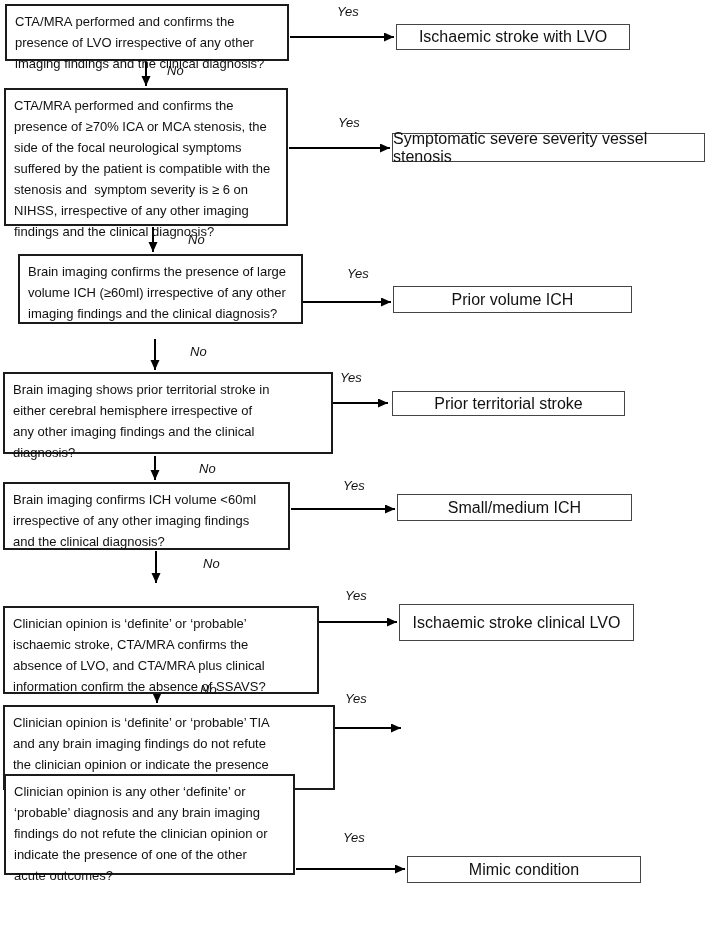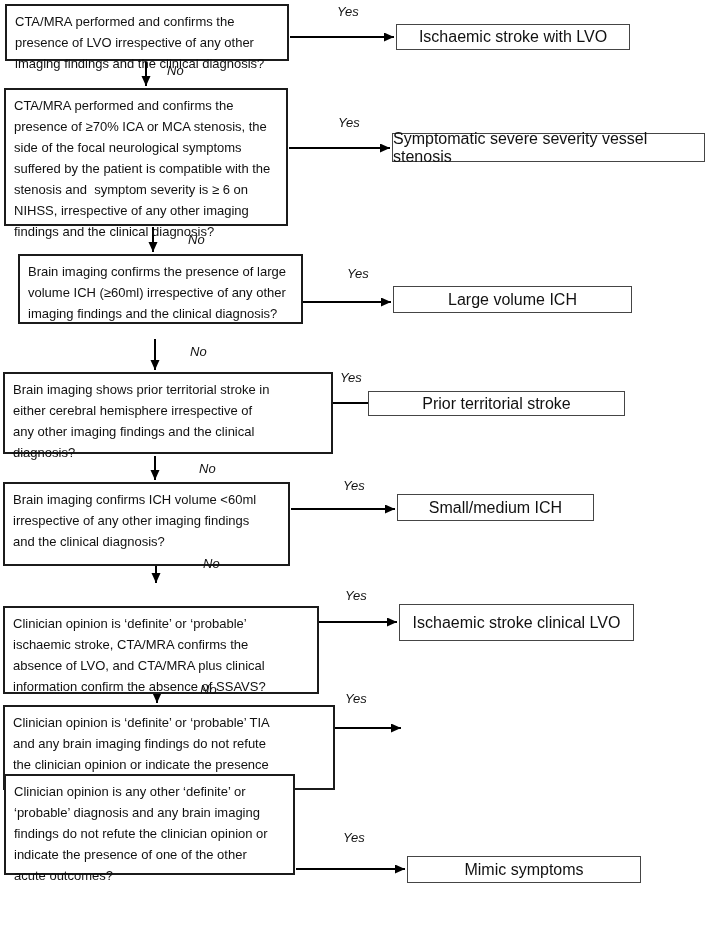--- a/index.html
+++ b/index.html
@@ -105,43 +105,43 @@
   </div>
   <span class="lbl" style="left:188px;top:232px">No</span>
 
   <div class="dbox" style="left:18px;top:254px;width:285px;height:70px">
     <div class="qtext">Brain imaging confirms the presence of large
 volume ICH (≥60ml) irrespective of any other
 imaging findings and the clinical diagnosis?</div>
   </div>
   <span class="lbl" style="left:347px;top:266px">Yes</span>
   <div class="obox" style="left:393px;top:286px;width:239px;height:27px">
-    <span>Large volume ICH</span>
+    <span>Prior volume ICH</span>
   </div>
   <span class="lbl" style="left:190px;top:344px">No</span>
 
   <div class="dbox" style="left:3px;top:372px;width:330px;height:82px">
     <div class="qtext">Brain imaging shows prior territorial stroke in
 either cerebral hemisphere irrespective of
 any other imaging findings and the clinical
 diagnosis?</div>
   </div>
   <span class="lbl" style="left:340px;top:370px">Yes</span>
-  <div class="obox" style="left:368px;top:391px;width:257px;height:25px">
+  <div class="obox" style="left:392px;top:391px;width:233px;height:25px">
     <span>Prior territorial stroke</span>
   </div>
   <span class="lbl" style="left:199px;top:461px">No</span>
 
-  <div class="dbox" style="left:3px;top:482px;width:287px;height:84px">
+  <div class="dbox" style="left:3px;top:482px;width:287px;height:68px">
     <div class="qtext">Brain imaging confirms ICH volume &lt;60ml
 irrespective of any other imaging findings
 and the clinical diagnosis?</div>
   </div>
   <span class="lbl" style="left:343px;top:478px">Yes</span>
-  <div class="obox" style="left:397px;top:494px;width:197px;height:27px">
+  <div class="obox" style="left:397px;top:494px;width:235px;height:27px">
     <span>Small/medium ICH</span>
   </div>
   <span class="lbl" style="left:203px;top:556px">No</span>
 
   <div class="dbox" style="left:3px;top:606px;width:316px;height:88px">
     <div class="qtext">Clinician opinion is ‘definite’ or ‘probable’
 ischaemic stroke, CTA/MRA confirms the
 absence of LVO, and CTA/MRA plus clinical
 information confirm the absence of SSAVS?</div>
   </div>
@@ -162,16 +162,16 @@
 
   <div class="dbox" style="left:4px;top:774px;width:291px;height:101px">
     <div class="qtext">Clinician opinion is any other ‘definite’ or
 ‘probable’ diagnosis and any brain imaging
 findings do not refute the clinician opinion or
 indicate the presence of one of the other
 acute outcomes?</div>
   </div>
   <span class="lbl" style="left:343px;top:830px">Yes</span>
   <div class="obox" style="left:407px;top:856px;width:234px;height:27px">
-    <span>Mimic symptoms</span>
+    <span>Mimic condition</span>
   </div>
 
 </div>
 
 </body></html>

